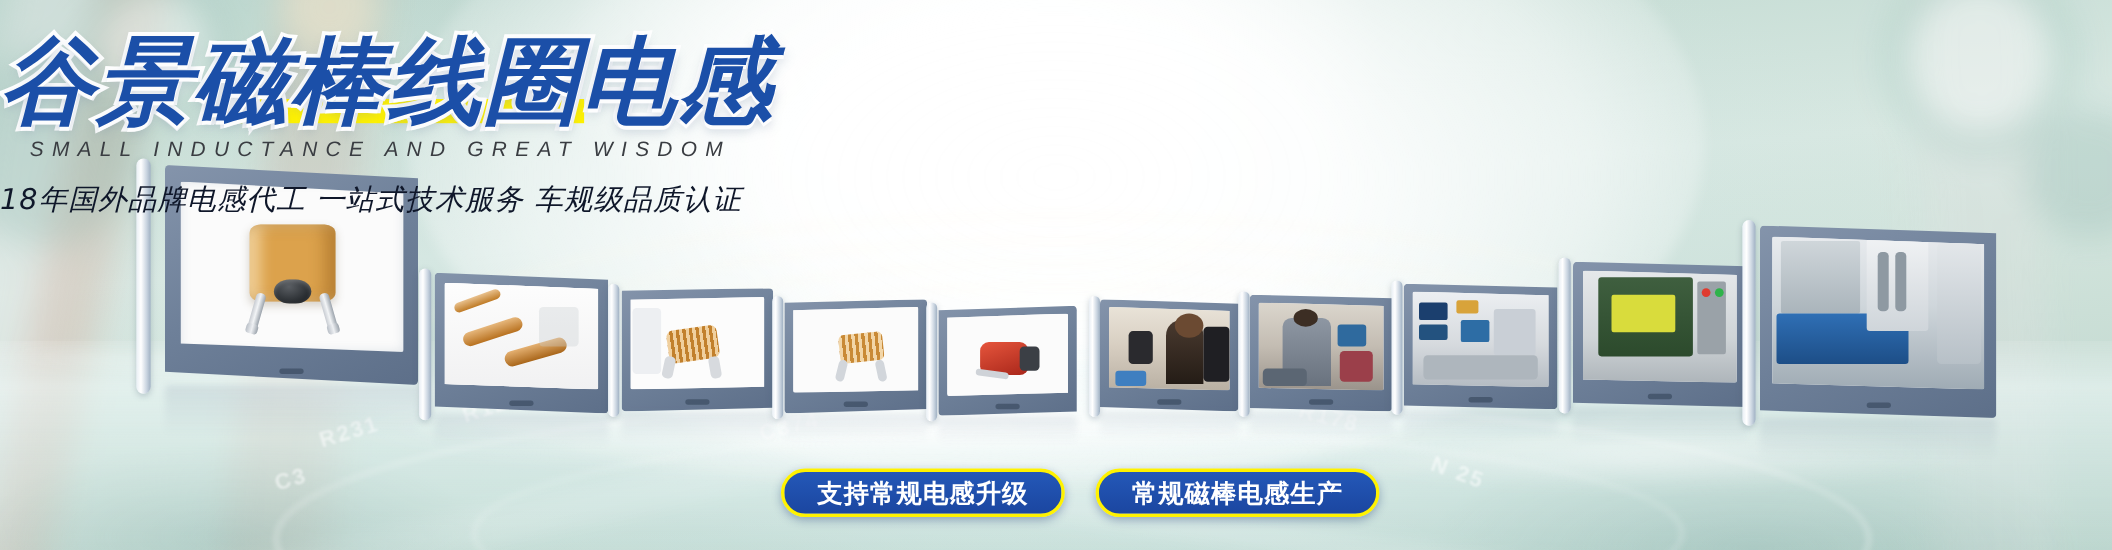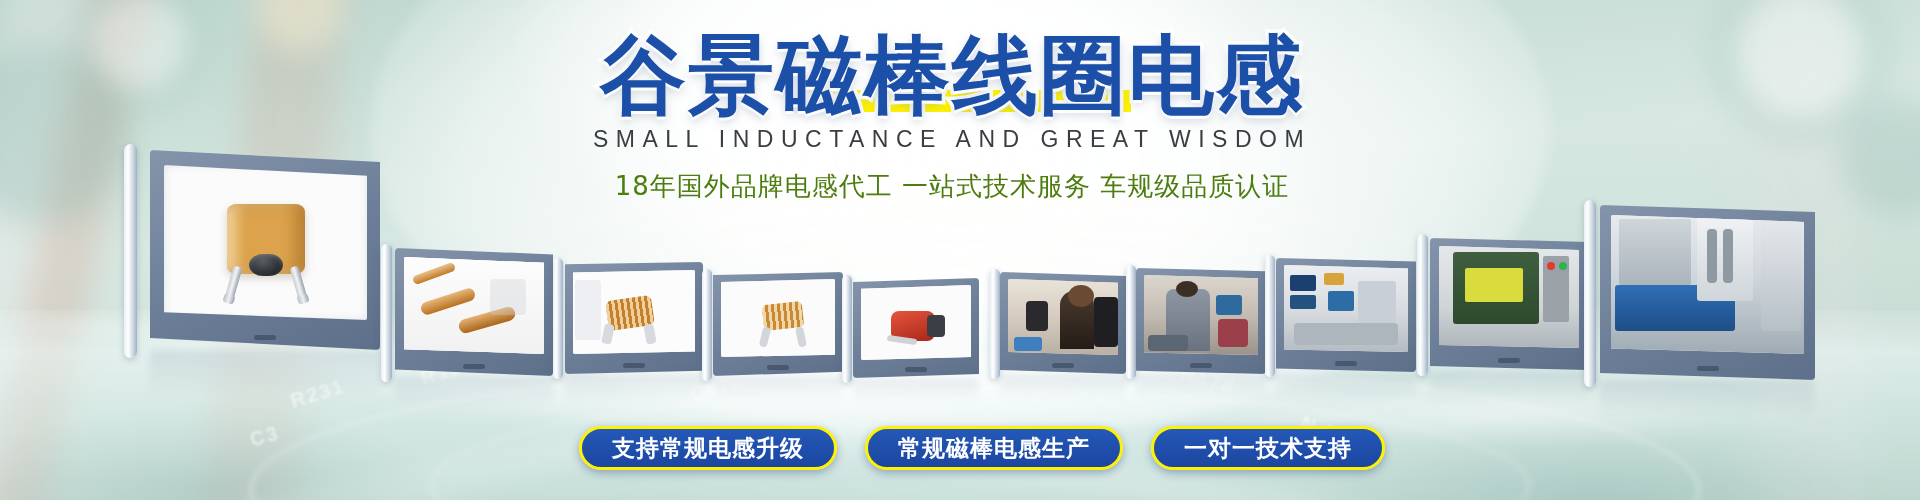--- a/index.html
+++ b/index.html
@@ -139,46 +139,48 @@
   }
 
   
   .prod{ position:absolute; border-radius:4px; }
 
   
   .photo{ position:absolute; inset:0; }
 
   
   .headline{
-    position:absolute; left:0; right:16px; top:30px; text-align:center;
+    position:absolute; left:0; right:16px; top:30px; text-align:left;
     pointer-events:none;
+    font-style:italic;
   }
   .title-row{ position:relative; display:inline-block; }
   .hl-bar{
     position:absolute; left:52%; bottom:8px; transform:translateX(-50%);
     width:330px; height:22px; background:#fff200; z-index:0;
   }
   .title{
     position:relative; z-index:1;
     font-size:86px; line-height:1.05; font-weight:900;
     color:#1b4fa8; letter-spacing:2px;
     font-family:"DejaVu Sans","Liberation Sans",sans-serif;
     -webkit-text-stroke:7px #ffffff;
     paint-order:stroke fill;
     text-shadow:0 3px 0 rgba(255,255,255,.9), 0 5px 10px rgba(120,140,165,.35);
     white-space:nowrap;
   }
   .subtitle-en{
-    margin-top:6px; font-size:23px; letter-spacing:7.5px; font-weight:400;
+    margin-top:6px; font-size:19px; letter-spacing:7.5px; font-weight:400;
     color:#3a3d42; white-space:nowrap;
     font-family:"Liberation Sans",sans-serif;
+    padding-left:27px;
   }
   .subtitle-cn{
     margin-top:16px; font-size:26px; font-weight:500; letter-spacing:1px;
-    color:#4d7c0f; white-space:nowrap;
+    color:#0f172a; white-space:nowrap;
     font-family:"DejaVu Sans","Liberation Sans",sans-serif;
   }
 
   
   .pills{
     position:absolute; left:0; right:0; bottom:30px;
     display:flex; justify-content:center; gap:28px;
     padding-left:44px;
   }
   .pill{
@@ -388,16 +390,15 @@
       <div class="hl-bar"></div>
       <div class="title">谷景磁棒线圈电感</div>
     </div>
     <div class="subtitle-en">SMALL INDUCTANCE AND GREAT WISDOM</div>
     <div class="subtitle-cn">18年国外品牌电感代工 一站式技术服务 车规级品质认证</div>
   </div>
 
   <div class="pills">
     <div class="pill">支持常规电感升级</div>
     <div class="pill">常规磁棒电感生产</div>
-    <div class="pill">一对一技术支持</div>
   </div>
 
 </div>
 
 </body></html>

